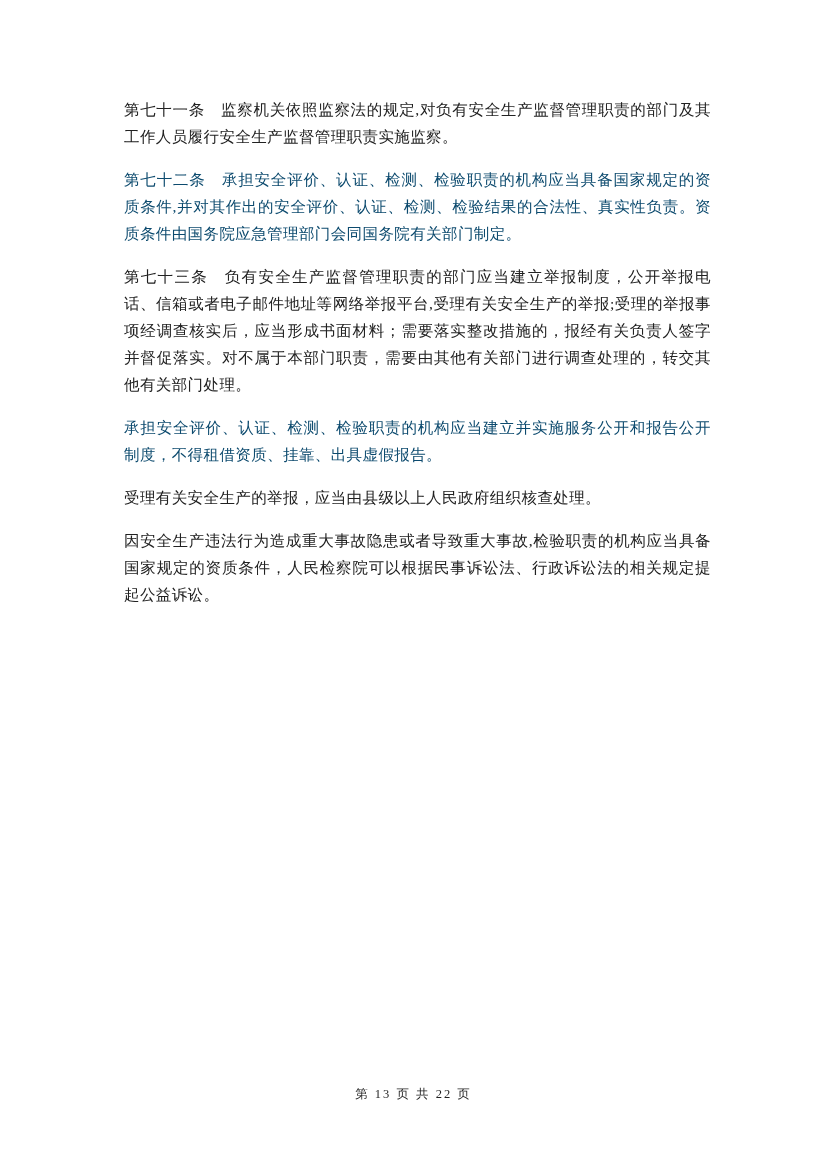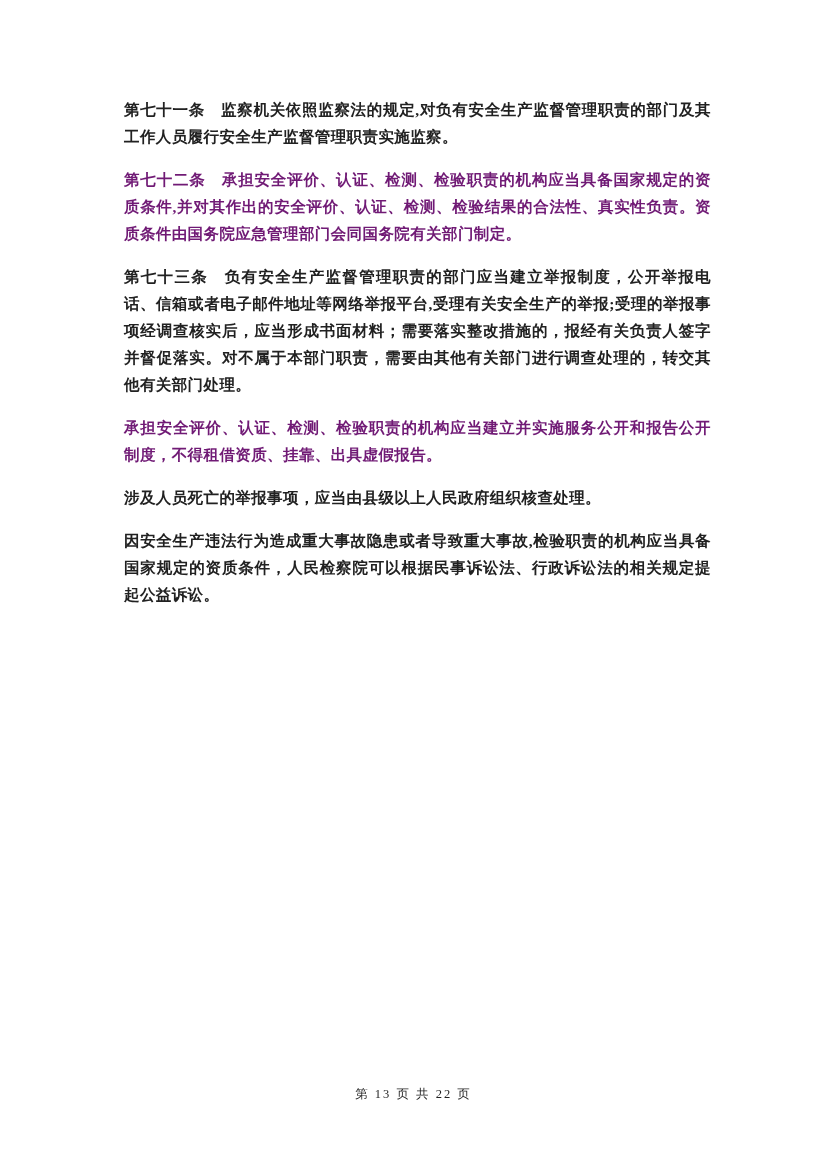--- a/index.html
+++ b/index.html
@@ -14,33 +14,32 @@
     background: #ffffff;
     box-sizing: border-box;
     overflow: hidden;
     font-family: "Liberation Serif", "DejaVu Serif", serif;
   }
   .doc-body {
     position: absolute;
     top: 96px;
     left: 124px;
     right: 116px;
-    font-weight: bold;
   }
   .para {
     margin: 0 0 16px 0;
     font-size: 15.5px;
     line-height: 27px;
     letter-spacing: 0.4px;
     text-align: justify;
     color: #212121;
     word-break: break-all;
   }
   .para[data-color="red"] {
-    color: #701a75;
+    color: #0c4a6e;
   }
   .page-footer {
     position: absolute;
     left: 0;
     right: 0;
     top: 1086px;
     text-align: center;
     font-size: 12.5px;
     letter-spacing: 2px;
     color: #1f1f1f;
@@ -50,17 +49,17 @@
 </head>
 <body>
 
 <div class="page">
   <div class="doc-body">
 
   <p class="para" data-color="black">第七十一条　监察机关依照监察法的规定,对负有安全生产监督管理职责的部门及其工作人员履行安全生产监督管理职责实施监察。</p>
       <p class="para" data-color="red">第七十二条　承担安全评价、认证、检测、检验职责的机构应当具备国家规定的资质条件,并对其作出的安全评价、认证、检测、检验结果的合法性、真实性负责。资质条件由国务院应急管理部门会同国务院有关部门制定。</p>
       <p class="para" data-color="black">第七十三条　负有安全生产监督管理职责的部门应当建立举报制度，公开举报电话、信箱或者电子邮件地址等网络举报平台,受理有关安全生产的举报;受理的举报事项经调查核实后，应当形成书面材料；需要落实整改措施的，报经有关负责人签字并督促落实。对不属于本部门职责，需要由其他有关部门进行调查处理的，转交其他有关部门处理。</p>
       <p class="para" data-color="red">承担安全评价、认证、检测、检验职责的机构应当建立并实施服务公开和报告公开制度，不得租借资质、挂靠、出具虚假报告。</p>
-      <p class="para" data-color="black">涉及人员死亡的举报事项，应当由县级以上人民政府组织核查处理。</p>
+      <p class="para" data-color="black">受理有关安全生产的举报，应当由县级以上人民政府组织核查处理。</p>
       <p class="para" data-color="black">因安全生产违法行为造成重大事故隐患或者导致重大事故,检验职责的机构应当具备国家规定的资质条件，人民检察院可以根据民事诉讼法、行政诉讼法的相关规定提起公益诉讼。</p>
     </div>
   <div class="page-footer">第 13 页 共 22 页</div>
 </div>
 
 </body></html>

